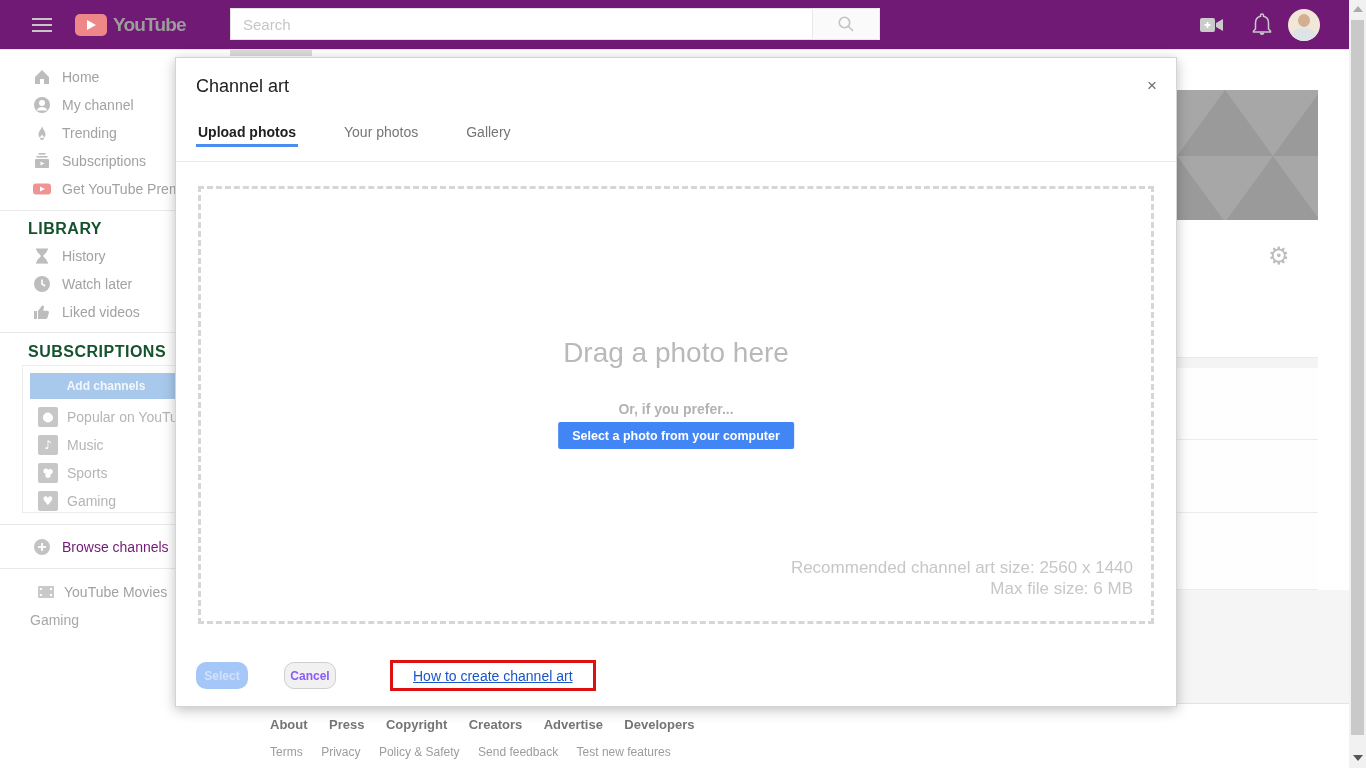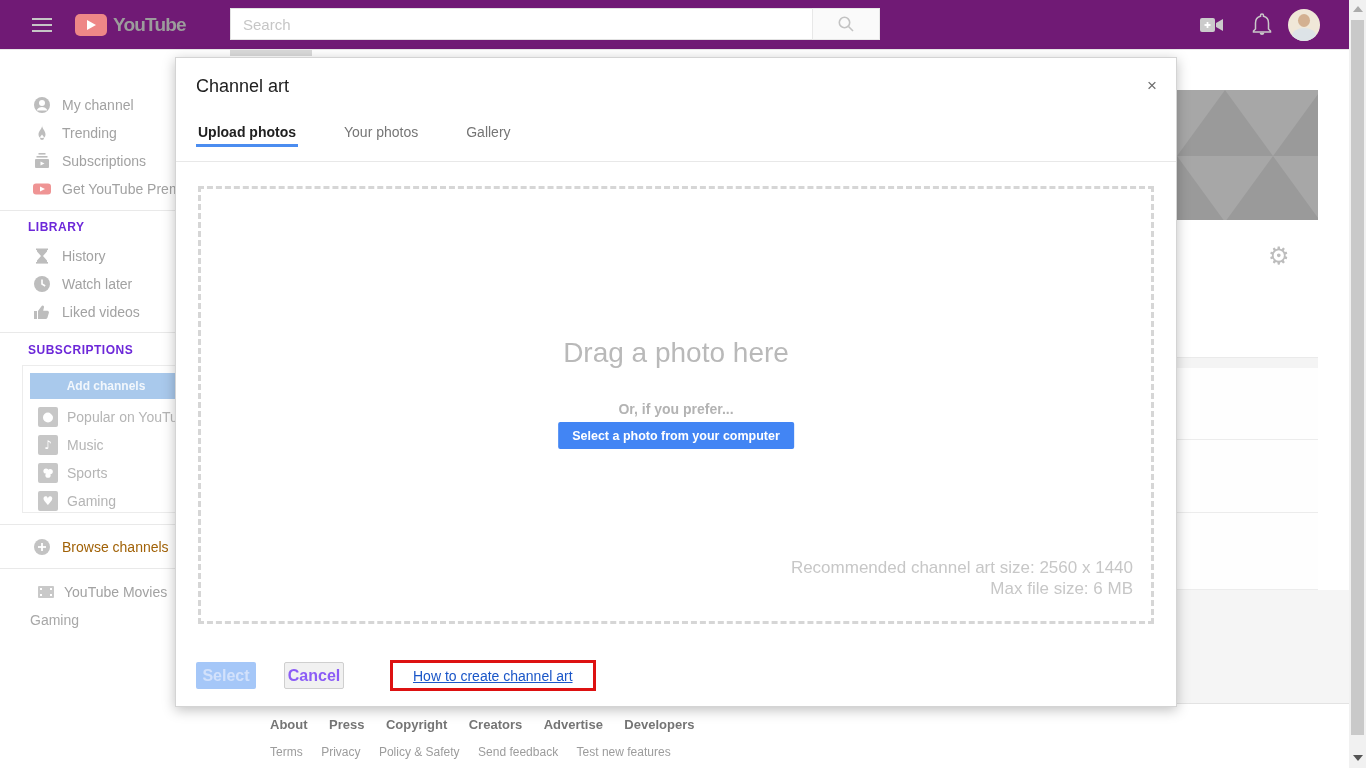--- a/index.html
+++ b/index.html
@@ -26,21 +26,21 @@
   .avatar { position:absolute; left:1288px; top:9px; width:32px; height:32px; border-radius:50%;
             background:#f0e7d8; overflow:hidden; cursor:pointer; }
   .avatar .head { position:absolute; left:10px; top:5px; width:12px; height:13px; border-radius:50%; background:#d3b091; }
   .avatar .body { position:absolute; left:4px; top:19px; width:24px; height:16px; border-radius:50% 50% 0 0; background:#dde3e7; }
 
   
   .sidebar { position:absolute; left:0; top:50px; width:175px; height:718px; background:#fff; overflow:hidden; }
   .srow { position:absolute; left:0; width:175px; height:26px; display:flex; align-items:center; cursor:pointer; }
   .srow .sic { width:20px; height:20px; margin-left:32px; flex:none; }
   .srow .slabel { margin-left:10px; font-size:14px; color:#a2a2a2; white-space:nowrap; }
-  .shead { position:absolute; left:28px; font-size:12px; font-weight:bold; letter-spacing:0.5px; color:#6d28d9; }
+  .shead { position:absolute; left:28px; font-size:16px; font-weight:bold; letter-spacing:0.5px; color:#14532d; }
   .sdivider { position:absolute; left:0; width:175px; height:1px; background:#e9e9e9; }
   .subpanel { position:absolute; left:22px; top:315px; width:170px; height:148px; background:#fff; border:1px solid #ececec; }
   .addch-btn { position:absolute; left:7px; top:7px; width:152px; height:26px; background:#a9c9ec; border:none;
                color:#f2f7fc; font-weight:bold; font-size:12px; font-family:"Liberation Sans",sans-serif; cursor:pointer; }
   .chrow { position:absolute; left:0; width:170px; height:26px; display:flex; align-items:center; cursor:pointer; }
   .chrow .chav { width:20px; height:20px; margin-left:15px; flex:none; border-radius:2px; background:#c7c7c7;
                  display:flex; align-items:center; justify-content:center; color:#fff;
                  font-family:"DejaVu Sans",sans-serif; font-size:12px; }
   .chrow .chlabel { margin-left:9px; font-size:14px; color:#b5b5b5; white-space:nowrap; }
   .gaming-text { position:absolute; left:30px; top:562px; font-size:14px; color:#a8a8a8; cursor:pointer; }
@@ -67,21 +67,21 @@
   .tab { margin-right:44px; padding:0 2px 4px 2px; font-size:14px; color:#757575; cursor:pointer; }
   .tab.active { color:#212121; font-weight:bold; border-bottom:3px solid #4b8df0; }
   .tabline { position:absolute; left:0; top:103px; width:1000px; height:1px; background:#e8e8e8; }
   .dropzone { position:absolute; left:22px; top:128px; width:956px; height:438px; border:3px dashed #d6d6d6; cursor:pointer; }
   .dz-head { position:absolute; left:0; top:148px; width:100%; text-align:center; font-size:28px; color:#b9b9b9; }
   .dz-sub  { position:absolute; left:0; top:212px; width:100%; text-align:center; font-size:14px; font-weight:bold; color:#b3b3b3; }
   .dz-btn  { position:absolute; left:50%; top:233px; transform:translateX(-50%); height:27px; padding:0 14px;
              background:#4285f4; color:#fff; border:none; border-radius:2px; font-size:12.5px; font-weight:bold;
              font-family:"Liberation Sans",sans-serif; cursor:pointer; }
   .dz-hint { position:absolute; right:18px; bottom:22px; text-align:right; font-size:17px; line-height:21px; color:#c7c7c7; }
-  .btn { position:absolute; top:604px; width:60px; height:27px; border-radius:2px; font-size:16px; font-weight:bold;
+  .btn { position:absolute; top:604px; width:52px; height:27px; border-radius:10px; font-size:12px; font-weight:bold;
          font-family:"Liberation Sans",sans-serif; cursor:pointer; }
   .btn-select { left:20px; background:#a5c7f8; border:none; color:#d2e1fb; }
   .btn-cancel { left:108px; background:#f1f1f1; border:1px solid #cfcfcf; color:#8b5cf6; }
   .redbox { position:absolute; left:214px; top:602px; height:31px; border:3px solid #dd1111;
             display:flex; align-items:center; padding:0 20px; }
   .help-link { font-size:14px; color:#1a56c8; text-decoration:underline; cursor:pointer; white-space:nowrap; }
 
   
   .pfoot { position:absolute; left:270px; top:715px; width:800px; }
   .pfoot .row1 span { margin-right:17px; font-size:13px; font-weight:bold; color:#757575; cursor:pointer; }
@@ -140,20 +140,28 @@
           </svg>
       </span>
     </div>
     <div class="avatar">
       <span class="head"></span>
       <span class="body"></span>
     </div>
   </div>
 
   <div class="sidebar">
+    <div class="srow" style="top:14px">
+      <span class="sic">
+          <svg width="20" height="20" viewBox="0 0 20 20">
+            <path d="M3 10 L10 3 L17 10 V17 H12 V12 H8 V17 H3 Z" fill="#bdbdbd"></path>
+          </svg>
+        </span>
+      <span class="slabel">Home</span>
+    </div>
     <div class="srow" style="top:42px">
       <span class="sic">
           <svg width="20" height="20" viewBox="0 0 20 20">
             <circle cx="10" cy="10" r="8" fill="#bdbdbd"></circle>
             <circle cx="10" cy="8" r="3" fill="#fff"></circle>
             <path d="M4.5 15.5 C5.5 13 8 12 10 12 s4.5 1 5.5 3.5" fill="#fff"></path>
           </svg>
         </span>
       <span class="slabel">My channel</span>
     </div>
@@ -254,21 +262,21 @@
 
     <div class="sdivider" style="top:474px"></div>
     <div class="srow" style="top:484px">
       <span class="sic">
           <svg width="20" height="20" viewBox="0 0 20 20">
             <circle cx="10" cy="10" r="8" fill="#c3c3c3"></circle>
             <line x1="10" y1="6" x2="10" y2="14" stroke="#fff" stroke-width="1.8"></line>
             <line x1="6" y1="10" x2="14" y2="10" stroke="#fff" stroke-width="1.8"></line>
           </svg>
         </span>
-      <span class="slabel" style="color:#a16207">Browse channels</span>
+      <span class="slabel" style="color:#701a75">Browse channels</span>
     </div>
 
     <div class="sdivider" style="top:518px"></div>
     <div class="srow" style="top:529px">
       <span class="sic" style="margin-left:36px">
           <svg width="20" height="20" viewBox="0 0 20 20">
             <rect x="2" y="4" width="16" height="12" rx="1" fill="#c9c9c9"></rect>
             <rect x="4" y="6" width="2" height="2" fill="#fff"></rect>
             <rect x="4" y="12" width="2" height="2" fill="#fff"></rect>
             <rect x="14" y="6" width="2" height="2" fill="#fff"></rect>

